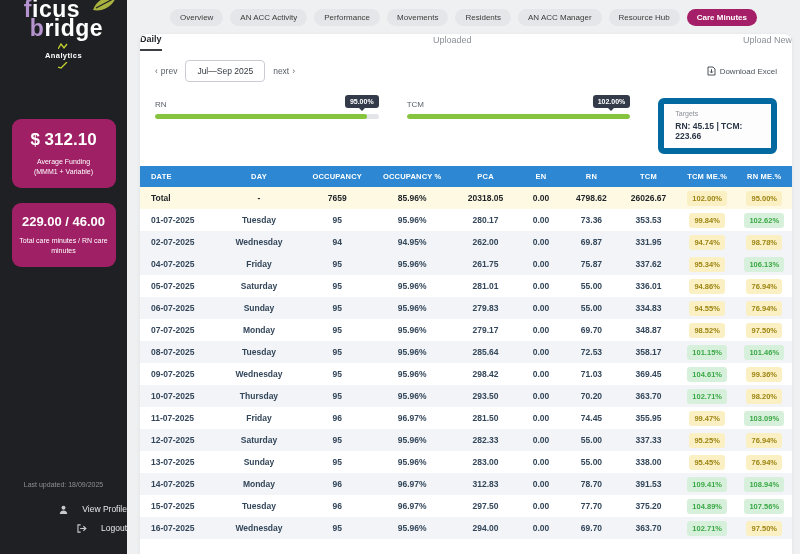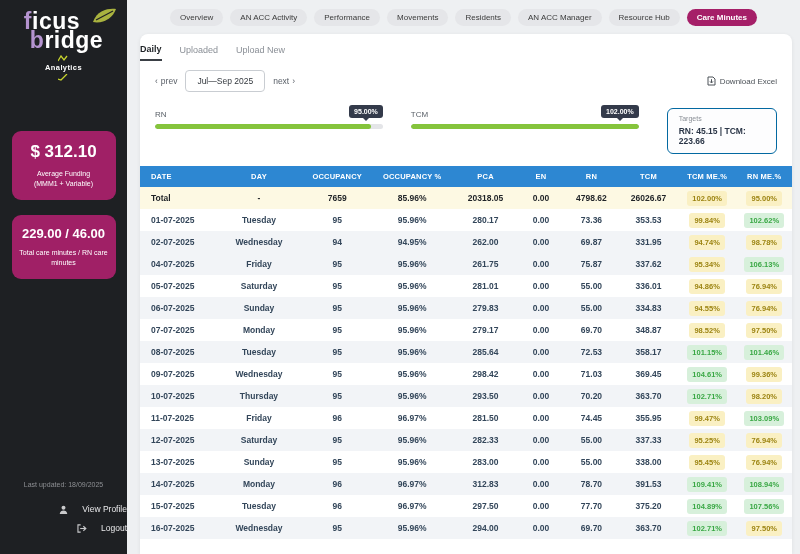--- a/index.html
+++ b/index.html
@@ -2,21 +2,21 @@
 <html><head>
 <meta charset="utf-8">
 <style>
   * { margin:0; padding:0; box-sizing:border-box; }
   html,body { width:800px; height:554px; overflow:hidden; }
   body { font-family:"Liberation Sans", sans-serif; background:#eef0f2; position:relative; }
 
   
   .sidebar { position:absolute; left:0; top:0; width:127px; height:554px; background:#1e2023;
              display:flex; flex-direction:column; align-items:center; }
-  .logo { margin-top:12px; position:relative; line-height:0.82; }
+  .logo { position:relative; line-height:0.82; }
   .logo .row1, .logo .row2 { font-size:23px; font-weight:bold; color:#fff; letter-spacing:.5px; }
   .logo .row2 { margin-left:6px; }
   .logo .pl { color:#b493cf; }
   .logo .leaf { position:absolute; top:-4px; right:-14px; }
   .logo .sub { display:flex; align-items:center; justify-content:center; gap:3px;
                color:#fff; font-size:7.5px; font-weight:bold; margin-top:5px; letter-spacing:.4px;flex-direction:column; }
   .metric-card { width:104px; background:#a02066; border-radius:9px; color:#fff; text-align:center;
                  padding:11px 7px 10px; }
   .metric-card.first { margin-top:50px; }
   .metric-card.second { margin-top:15px; }
@@ -32,21 +32,21 @@
   
   .main { margin-left:127px; height:554px; display:flex; flex-direction:column;border-radius:22px; }
   .topnav { display:flex; justify-content:center; align-items:center; gap:7px; padding:9px 0 8px; }
   .pill { background:#e5e6e9; border:none; border-radius:10px; padding:4px 10px; font-size:8px;
           color:#3a3a3a; font-family:inherit; cursor:pointer; white-space:nowrap; }
   .pill.active { background:#a51f68; color:#fff; font-weight:bold; }
 
   .card { margin:0 8px 0 13px; background:#fff; border-radius:8px 8px 0 0; flex:1;
           box-shadow:0 1px 4px rgba(0,0,0,.07); overflow:hidden; }
 
-  .tabs { display:flex; justify-content:flex-start; gap:18px; padding-top:10px; }
+  .tabs { display:flex; justify-content:space-between; gap:18px; padding-top:0; }
   .tab { font-size:9px; color:#8a8f96; background:none; border:none; font-family:inherit;
          cursor:pointer; padding-bottom:5px; }
   .tab.active { color:#1f2327; font-weight:bold; border-bottom:2px solid #3a3f45; }
 
   .controls { display:flex; align-items:center; padding:9px 15px 6px; }
   .nav-step { font-size:8.5px; color:#5a6068; background:none; border:none; font-family:inherit;
               cursor:pointer; display:flex; align-items:center; gap:3px; }
   .range-box { border:1px solid #c9cdd2; border-radius:4px; padding:5px 11px; font-size:8.5px;
                font-weight:normal; color:#33383e; margin:0 8px; background:#fff; cursor:pointer; }
   .download { margin-left:auto; font-size:8px; color:#4c5258; background:none; border:none;
@@ -55,21 +55,21 @@
   .progress-row { display:flex; align-items:flex-start; padding:10px 15px 8px; }
   .pg { width:252px; position:relative; padding-top:16px; margin-right:28px; }
   .pg-label { position:absolute; top:2px; left:0; font-size:8px; color:#5a6068; }
   .pg-badge { position:absolute; top:-3px; right:0; background:#333a4a; color:#fff; font-size:7px;
               font-weight:bold; padding:3px 5px; border-radius:3px; }
   .pg-badge:after { content:""; position:absolute; left:50%; bottom:-3px; margin-left:-3px;
                     border-left:3px solid transparent; border-right:3px solid transparent;
                     border-top:3px solid #333a4a; }
   .pg-track { height:5px; background:#e4e5e8; border-radius:3px; overflow:hidden; }
   .pg-fill { height:5px; background:#85c43c; border-radius:3px; }
-  .targets-box { margin-left:auto; border:1px solid #0369a1; border-radius:6px; padding:6px 11px 7px;
+  .targets-box { margin-left:auto; border:6px solid #0369a1; border-radius:6px; padding:6px 11px 7px;
                  background:#fdfdfe; }
   .targets-title { font-size:7px; color:#8a8f96; }
   .targets-value { font-size:8.5px; font-weight:bold; color:#2b3647; margin-top:4px; }
 
   table { width:100%; border-collapse:collapse; table-layout:fixed; margin-top:4px; }
   thead th { background:#2d87d2; color:#fff; font-size:7.5px; font-weight:bold; height:21px;
              text-align:center; padding:0 3px; letter-spacing:.2px; }
   thead th:first-child { text-align:left; padding-left:11px; }
   tbody td { height:22px; text-align:center; font-size:8.5px; font-weight:bold; color:#33465a;
              padding:0 3px; white-space:nowrap; overflow:hidden; }

